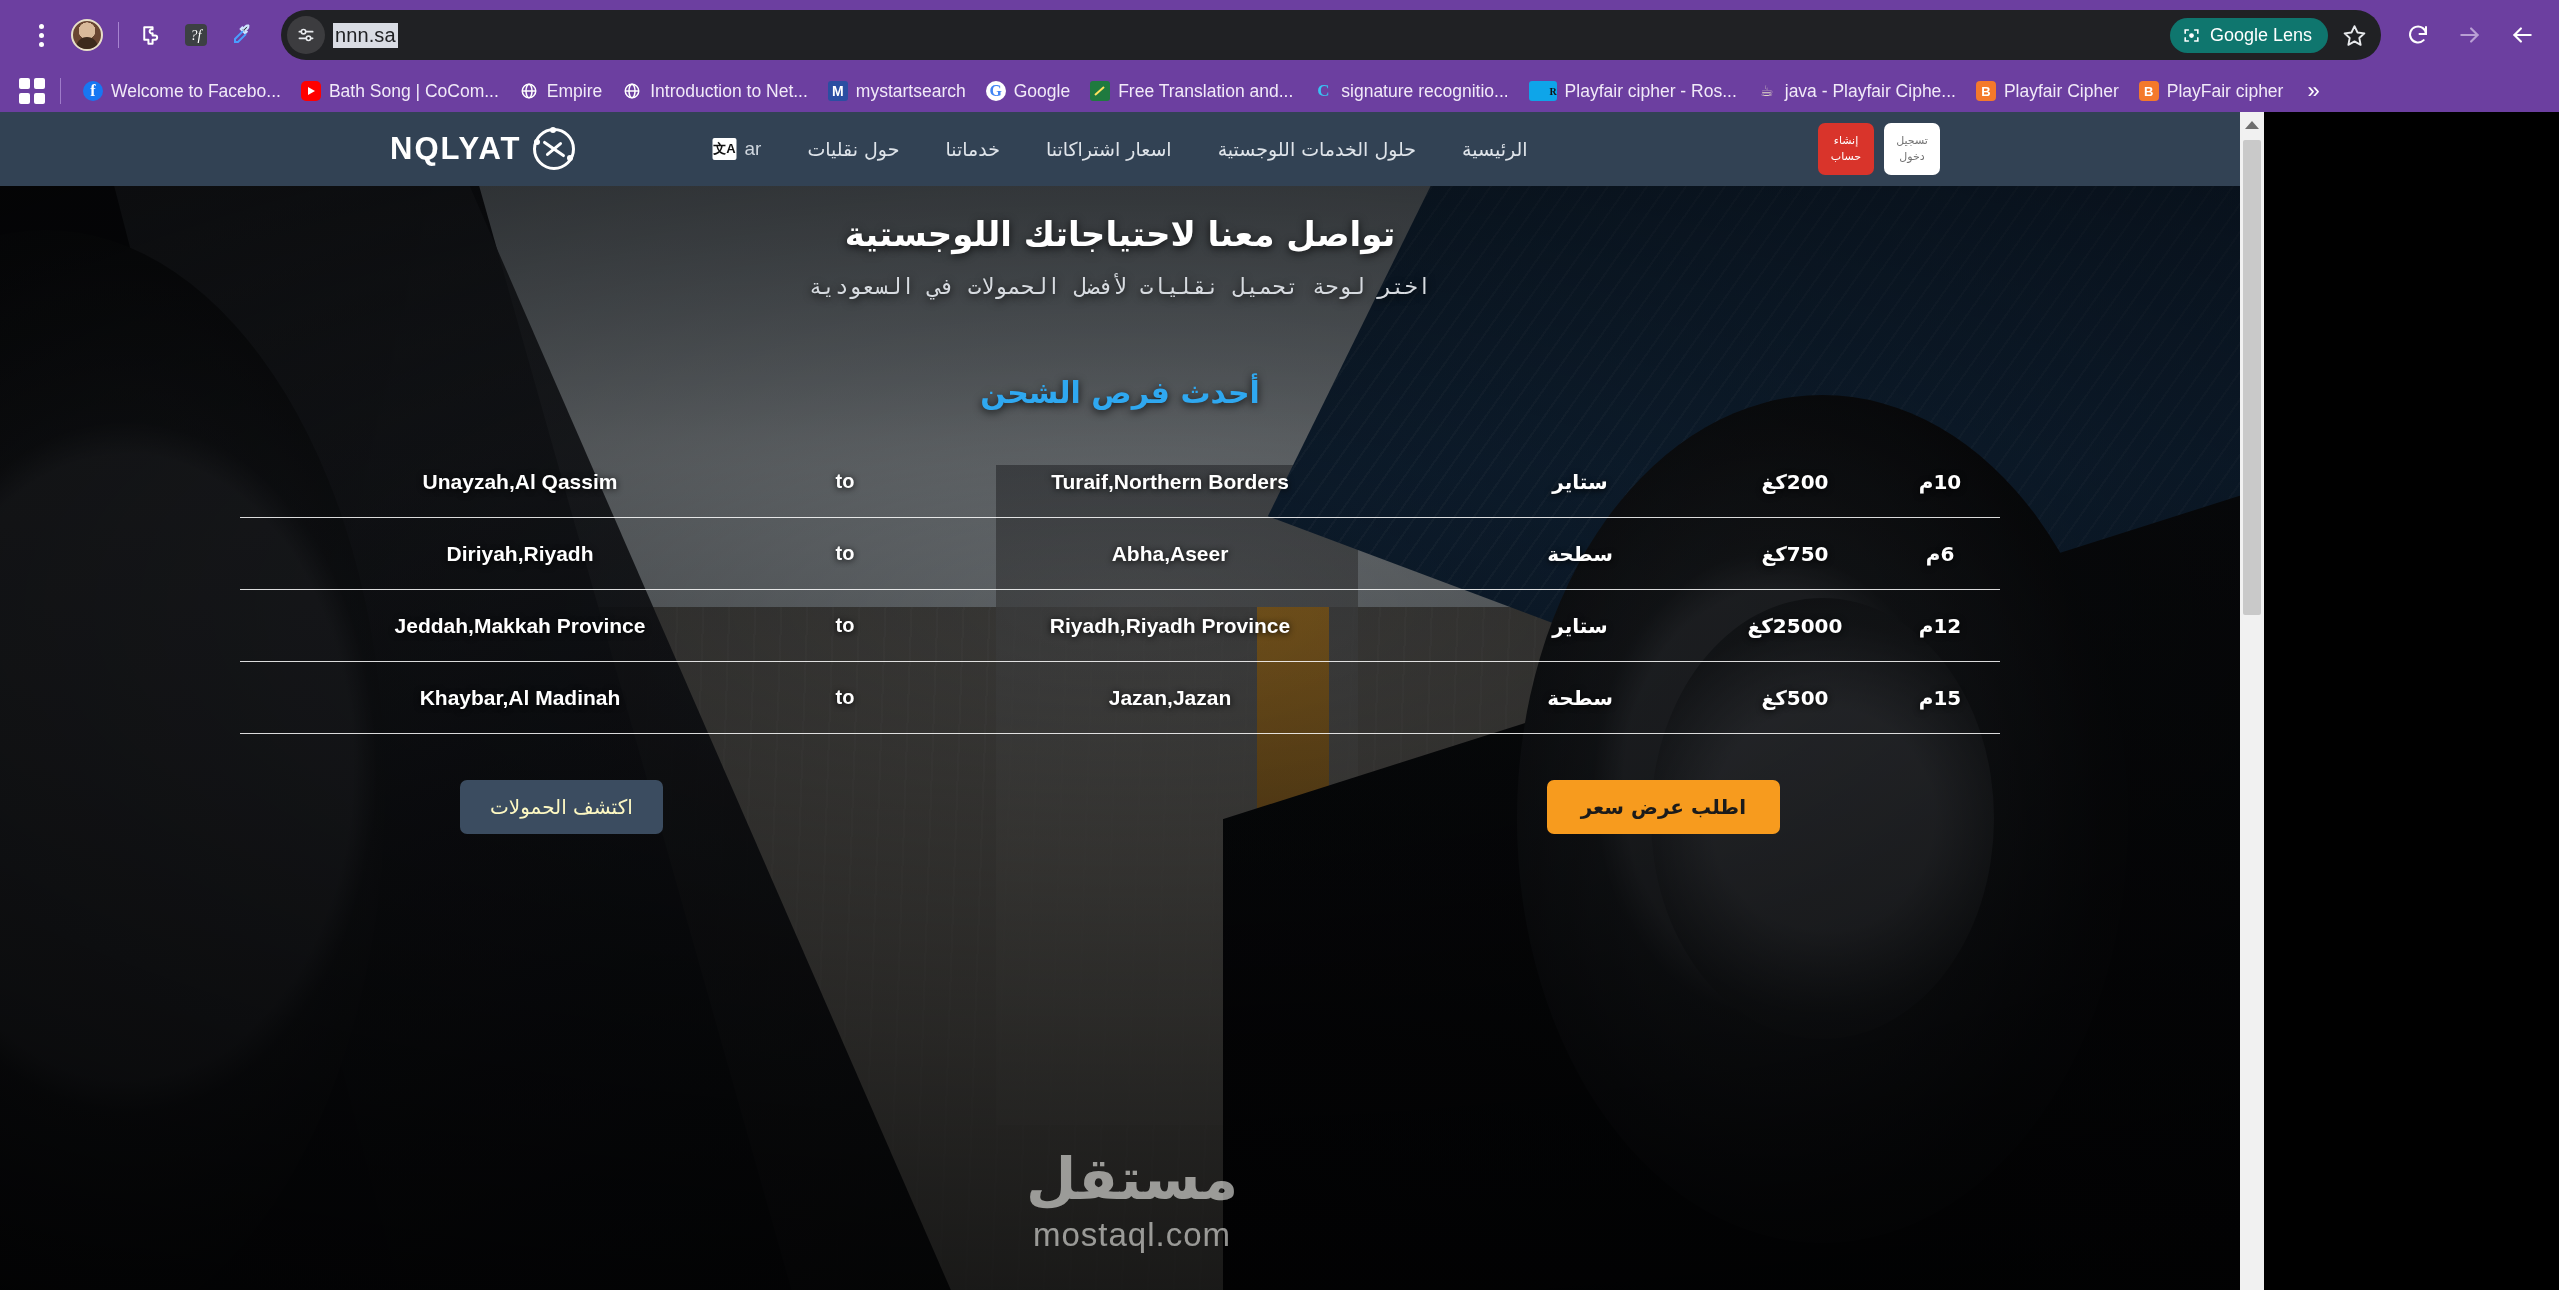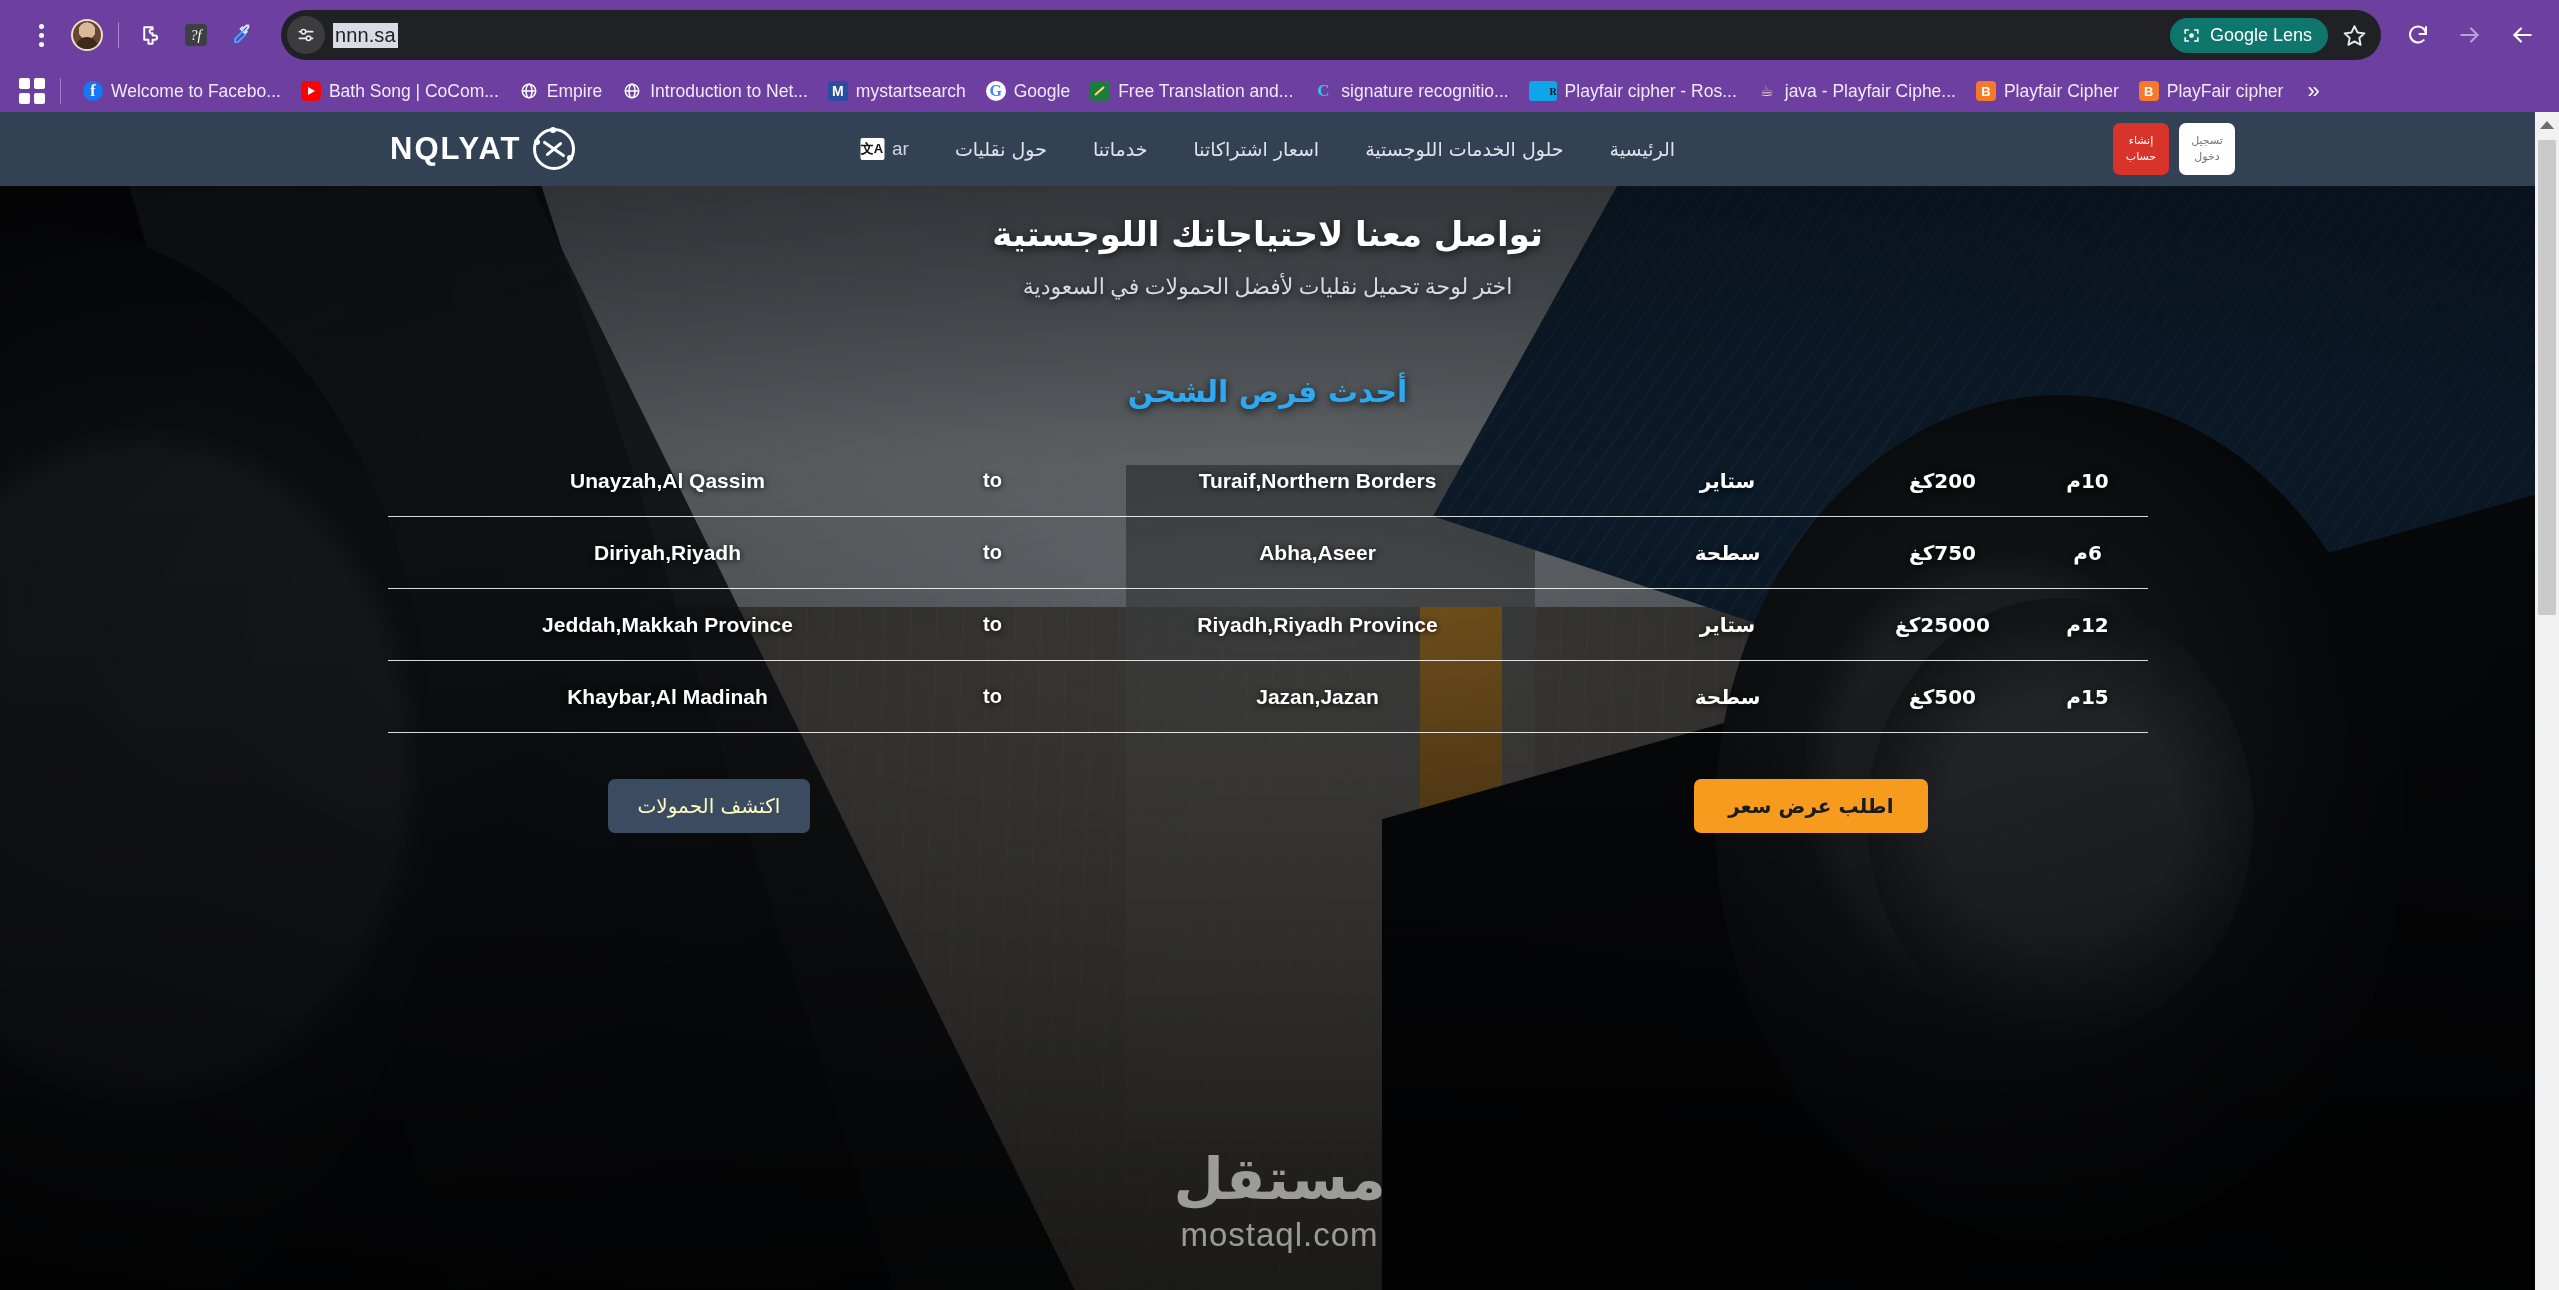--- a/index.html
+++ b/index.html
@@ -159,21 +159,21 @@
   .fav.sig { background:transparent; color:#39c2f3; font-family:"Liberation Serif",serif; font-size:17px; }
   .fav.rc { background:#0ea5e9; color:#111; font-size:10px; line-height:9px; font-family:"Liberation Serif",serif;padding-left:28px; }
   .fav.java { background:transparent; color:#e0d7c5; font-size:15px; }
   .fav.orange { background:#f4792b; border-radius:4px; color:#fff; font-size:13px; }
   .chev-more { color:#fff; font-size:22px; margin-left:14px; flex:0 0 auto; }
 
   
   .viewport {
     position: absolute;
     top: 112px; left: 0;
-    width: 2559px; height: 1178px;
+    width: 2264px; height: 1178px;
     overflow: hidden;
     background: #0a0a0c;
   }
 
   
   .scrollbar {
     position:absolute; top:0; right:0; width: 24px; height: 1178px;
     background:#f1f1f1; z-index: 20;
   }
   .scroll-up {
@@ -353,21 +353,21 @@
     font-size: 34px;
     font-weight: 700;
     text-shadow: 0 2px 9px rgba(0,0,0,0.75);
     font-family:"DejaVu Sans","Liberation Sans",sans-serif;
   }
   .hero-sub {
     margin-top: 20px;
     color:#d7dbe0;
     font-size: 22px;
     text-shadow: 0 2px 8px rgba(0,0,0,0.8);
-    font-family:Liberation Serif, serif;
+    font-family:Liberation Mono, monospace;
   }
   .section-title {
     margin-top: 74px;
     color:#2fa8f0;
     font-size: 30px;
     font-weight: 700;
     text-shadow: 0 2px 9px rgba(0,0,0,0.8);
     font-family:"DejaVu Sans","Liberation Sans",sans-serif;
   }
 

